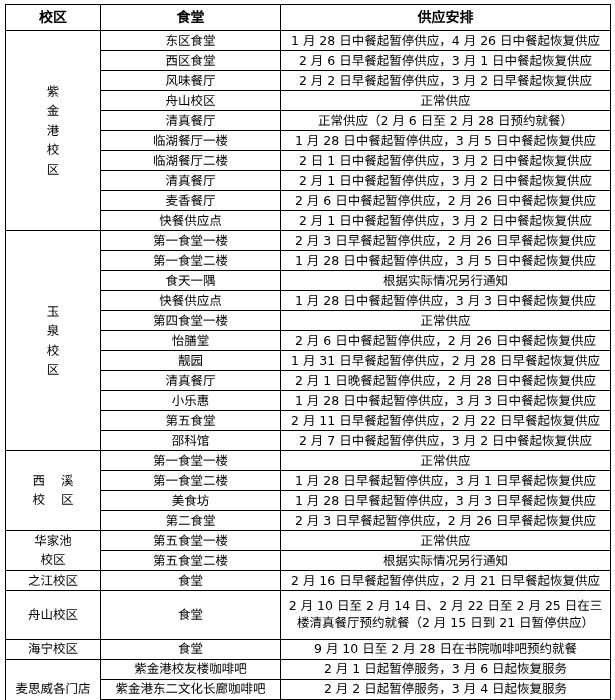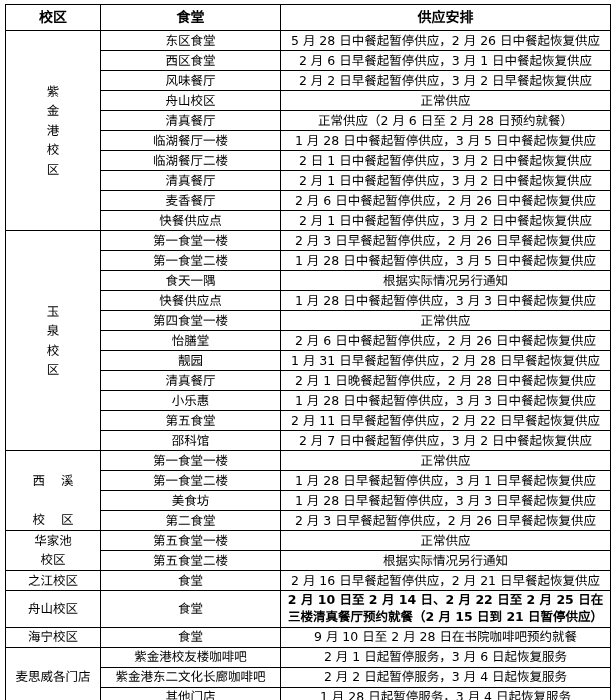--- a/index.html
+++ b/index.html
@@ -67,30 +67,28 @@
   }
   
   td.campus-cell.twoline .line {
     display: block;
     line-height: 1.45;
     letter-spacing: 0;
   }
   td.campus-cell.twoline.spaced .line {
     letter-spacing: 6px;
     text-indent: 6px;
-    margin-top: 20px;
   }
   td.arrange-cell {
     font-size: 12.5px;
   }
   td.arrange-cell.wrap {
     white-space: normal;
     line-height: 1.35;
-    padding: 1px 4px;
-    font-weight: bold;
+    padding: 7px 4px;
   }
   td.canteen-cell {
     font-size: 12.5px;
   }
 </style>
 </head>
 <body>
 
 <div class="sheet">
   <table class="supply-table">
@@ -111,21 +109,21 @@
           <td rowspan="10" class="campus-cell stacked">
             <span class="glyph-stack">
               <span>紫</span>
               <span>金</span>
               <span>港</span>
               <span>校</span>
               <span>区</span>
             </span>
           </td>
           <td class="canteen-cell">东区食堂</td>
-          <td class="arrange-cell">5 月 28 日中餐起暂停供应，2 月 26 日中餐起恢复供应</td>
+          <td class="arrange-cell">1 月 28 日中餐起暂停供应，4 月 26 日中餐起恢复供应</td>
         </tr>
         <tr>
           <td class="canteen-cell">西区食堂</td>
           <td class="arrange-cell">2 月 6 日早餐起暂停供应，3 月 1 日中餐起恢复供应</td>
         </tr>
         <tr>
           <td class="canteen-cell">风味餐厅</td>
           <td class="arrange-cell">2 月 2 日早餐起暂停供应，3 月 2 日早餐起恢复供应</td>
         </tr>
         <tr>

